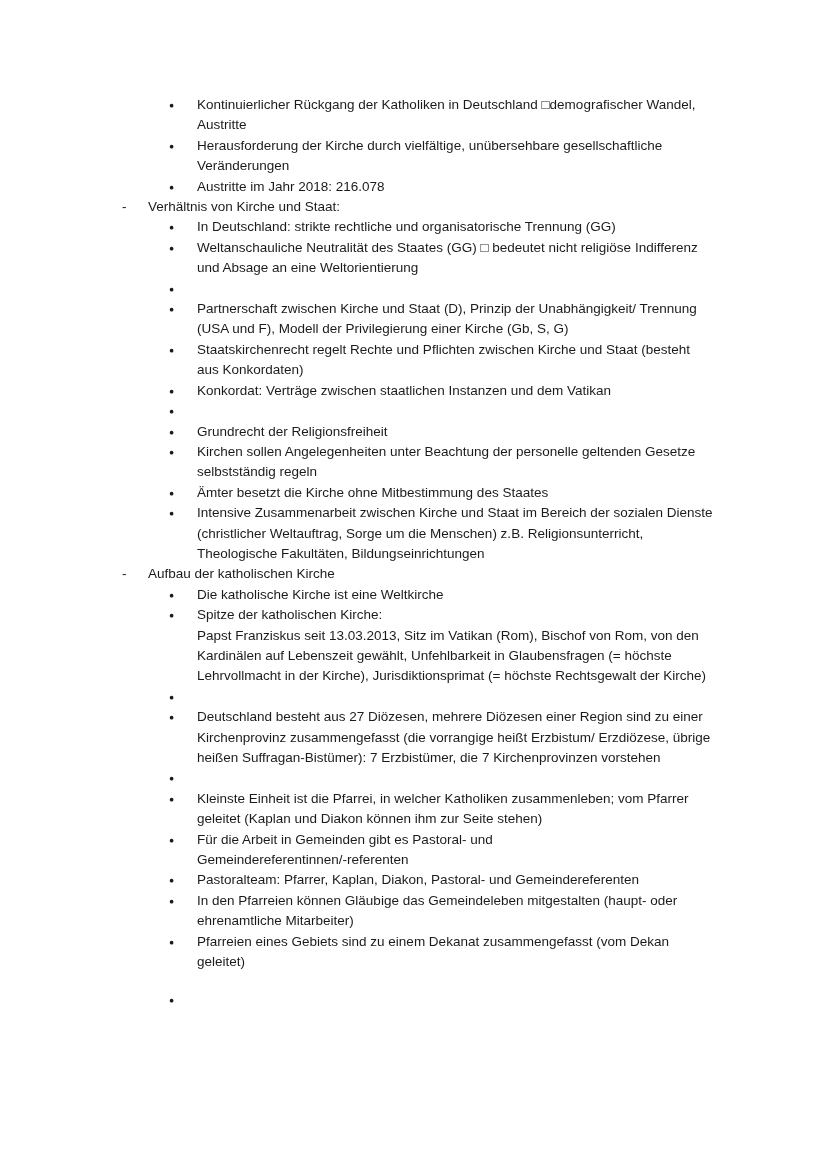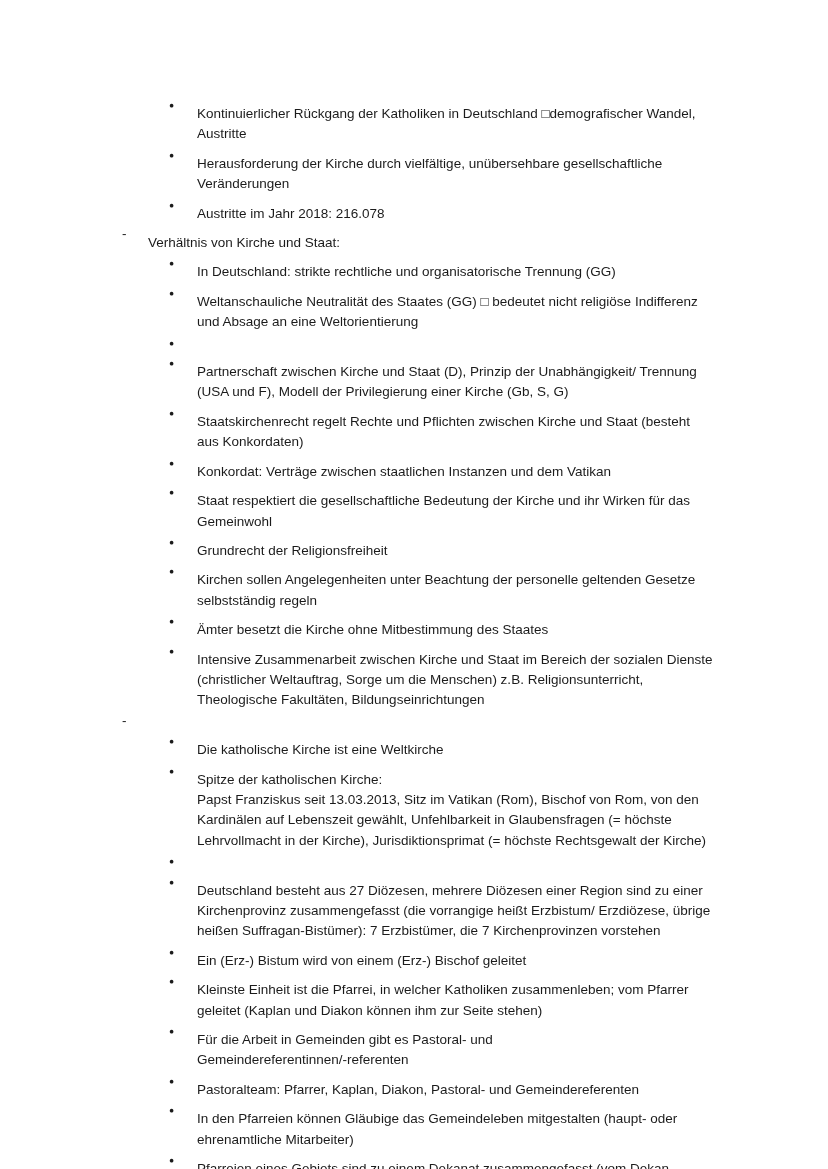--- a/index.html
+++ b/index.html
@@ -11,21 +11,21 @@
     overflow:hidden;
     font-family:"Liberation Sans",sans-serif;
     color:#1b1b1b;
   }
   .content{position:absolute;left:0;top:95px;}
   .li{display:flex;align-items:flex-start;font-size:13.5px;line-height:20.4px;}
   .l1{padding-left:122px;}
   .l2{padding-left:169px;}
   .m1{flex:0 0 26px;width:26px;}
   .m2{flex:0 0 28px;width:28px;font-size:8.5px;line-height:20.4px;}
-  .txt{white-space:pre-line;width:625px;margin-top:9px;}
+  .txt{white-space:pre-line;width:625px;}
   .gap{height:18px;}
 </style>
 </head>
 <body>
 
 <div class="page">
   <div class="content">
 
     <div class="li l2">
       <span class="m2">●</span>
@@ -67,22 +67,20 @@
       <span class="m2">●</span>
       <div class="txt">Staatskirchenrecht regelt Rechte und Pflichten zwischen Kirche und Staat (besteht
 aus Konkordaten)</div>
     </div>
     <div class="li l2">
       <span class="m2">●</span>
       <div class="txt">Konkordat: Verträge zwischen staatlichen Instanzen und dem Vatikan</div>
     </div>
     <div class="li l2">
       <span class="m2">●</span>
-      <div class="txt">Staat respektiert die gesellschaftliche Bedeutung der Kirche und ihr Wirken für das
-Gemeinwohl</div>
     </div>
     <div class="li l2">
       <span class="m2">●</span>
       <div class="txt">Grundrecht der Religionsfreiheit</div>
     </div>
     <div class="li l2">
       <span class="m2">●</span>
       <div class="txt">Kirchen sollen Angelegenheiten unter Beachtung der personelle geltenden Gesetze
 selbstständig regeln</div>
     </div>
@@ -92,20 +90,21 @@
     </div>
     <div class="li l2">
       <span class="m2">●</span>
       <div class="txt">Intensive Zusammenarbeit zwischen Kirche und Staat im Bereich der sozialen Dienste
 (christlicher Weltauftrag, Sorge um die Menschen) z.B. Religionsunterricht,
 Theologische Fakultäten, Bildungseinrichtungen</div>
     </div>
 
     <div class="li l1">
       <span class="m1">-</span>
+      <div class="txt">Aufbau der katholischen Kirche</div>
     </div>
     <div class="li l2">
       <span class="m2">●</span>
       <div class="txt">Die katholische Kirche ist eine Weltkirche</div>
     </div>
     <div class="li l2">
       <span class="m2">●</span>
       <div class="txt">Spitze der katholischen Kirche:
 Papst Franziskus seit 13.03.2013, Sitz im Vatikan (Rom), Bischof von Rom, von den
 Kardinälen auf Lebenszeit gewählt, Unfehlbarkeit in Glaubensfragen (= höchste
@@ -115,21 +114,20 @@
       <span class="m2">●</span>
     </div>
     <div class="li l2">
       <span class="m2">●</span>
       <div class="txt">Deutschland besteht aus 27 Diözesen, mehrere Diözesen einer Region sind zu einer
 Kirchenprovinz zusammengefasst (die vorrangige heißt Erzbistum/ Erzdiözese, übrige
 heißen Suffragan-Bistümer): 7 Erzbistümer, die 7 Kirchenprovinzen vorstehen</div>
     </div>
     <div class="li l2">
       <span class="m2">●</span>
-      <div class="txt">Ein (Erz-) Bistum wird von einem (Erz-) Bischof geleitet</div>
     </div>
     <div class="li l2">
       <span class="m2">●</span>
       <div class="txt">Kleinste Einheit ist die Pfarrei, in welcher Katholiken zusammenleben; vom Pfarrer
 geleitet (Kaplan und Diakon können ihm zur Seite stehen)</div>
     </div>
     <div class="li l2">
       <span class="m2">●</span>
       <div class="txt">Für die Arbeit in Gemeinden gibt es Pastoral- und
 Gemeindereferentinnen/-referenten</div>

